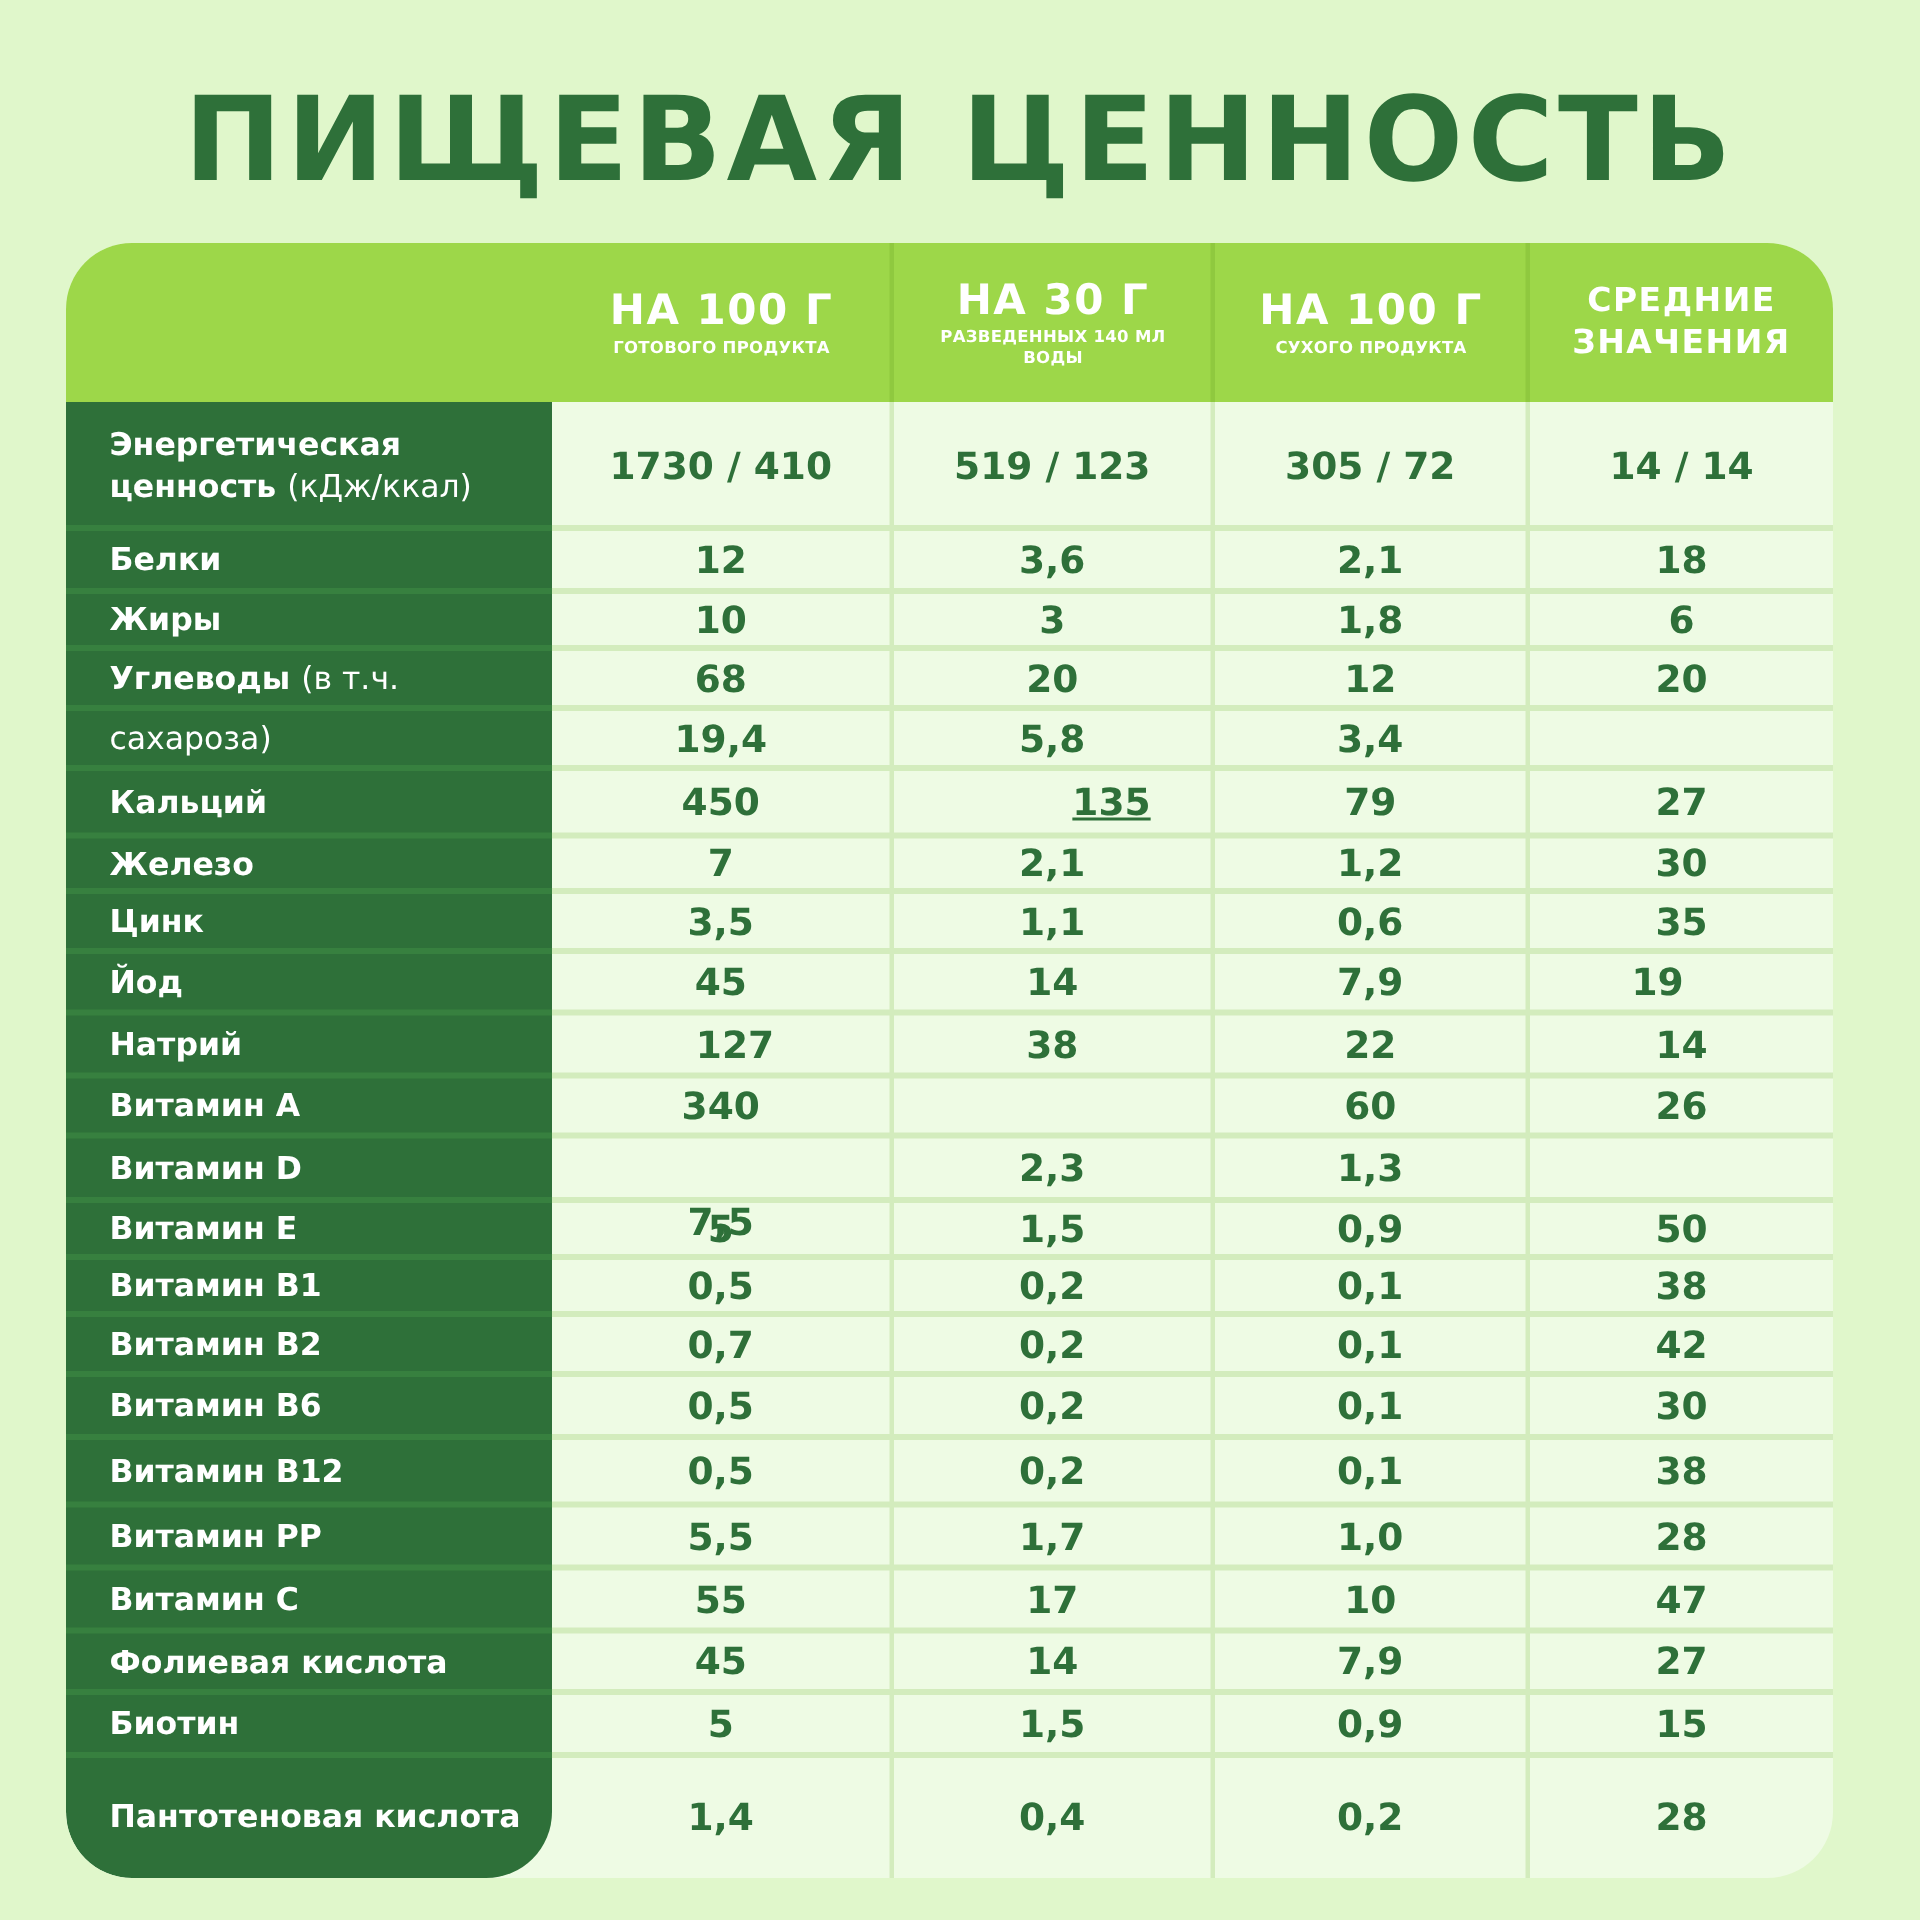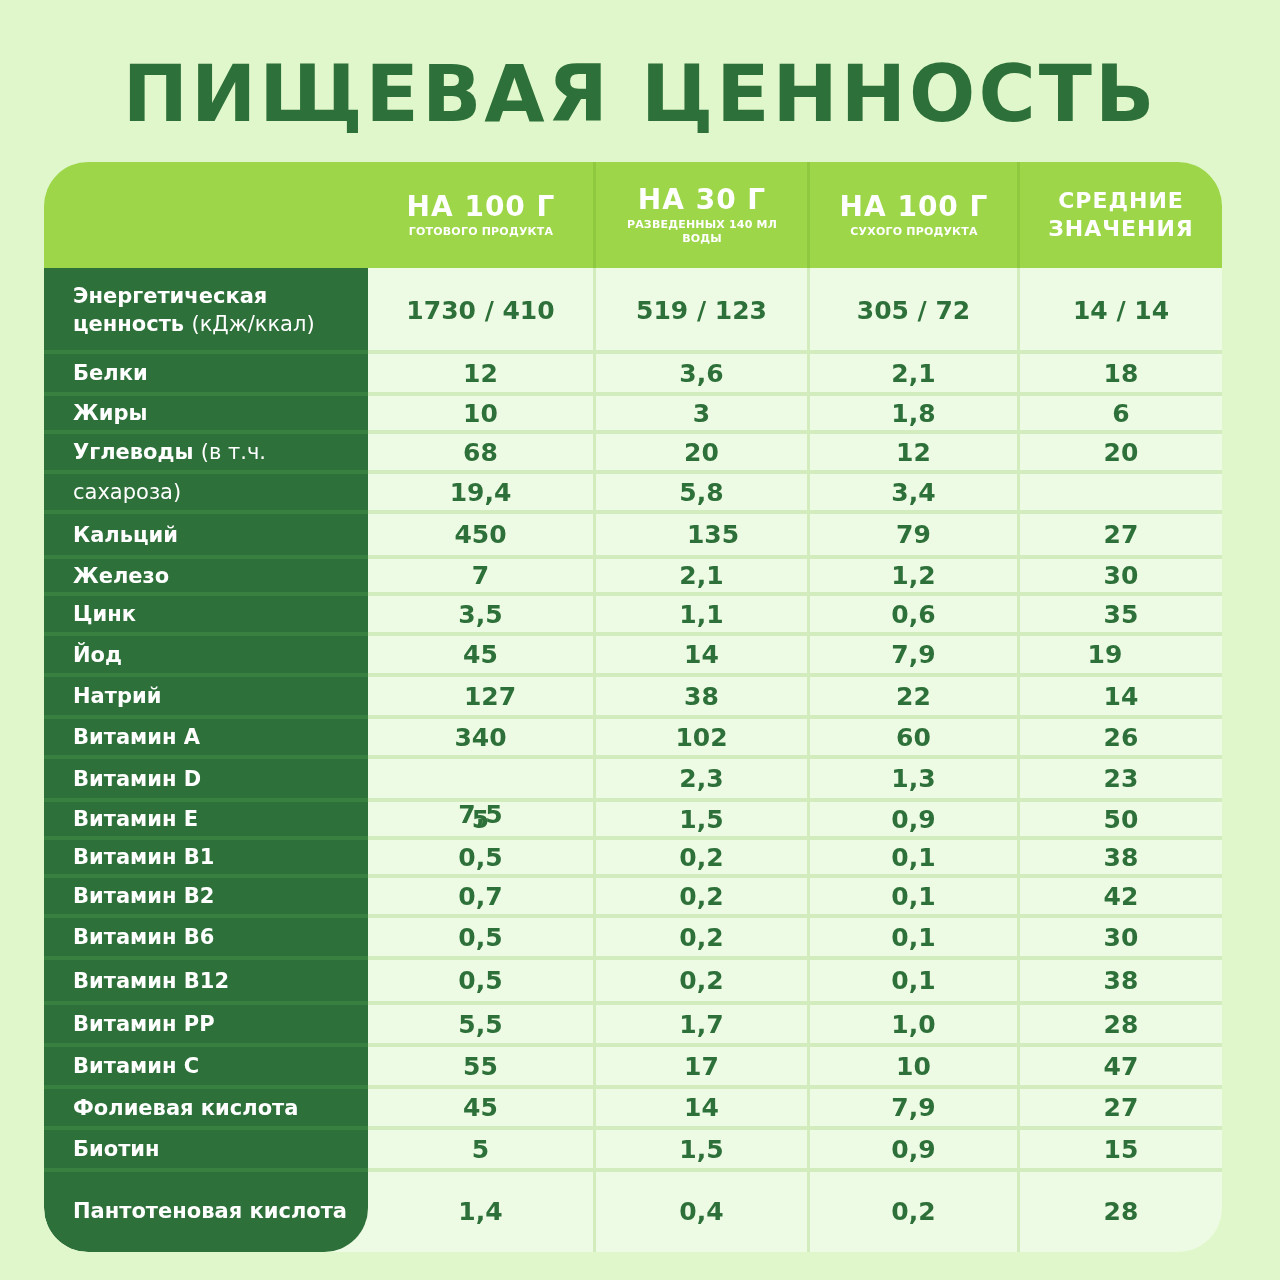--- a/index.html
+++ b/index.html
@@ -240,21 +240,21 @@
       </div>
       <div class="row-sep" style="top: 348px;">
         <div class="sep-left"></div>
         <div class="sep-right"></div>
       </div>
       <div class="row" style="top: 350px; height: 45px;">
         <div class="cell-label">
           <div><span>Кальций</span><span class="light"></span></div>
         </div>
         <div class="cell-value" style="left: 324px; width: 225px;">450</div>
-        <div class="cell-value" style="left: 548px; width: 242px;">135</div>
+        <div class="cell-value" style="left: 576px; width: 242px; text-decoration: underline;">135</div>
         <div class="cell-value" style="left: 766px; width: 207px;">79</div>
         <div class="cell-value" style="left: 976px; width: 202px;">27</div>
       </div>
       <div class="row-sep" style="top: 393px;">
         <div class="sep-left"></div>
         <div class="sep-right"></div>
       </div>
       <div class="row" style="top: 395px; height: 37px;">
         <div class="cell-label">
           <div><span>Железо</span><span class="light"></span></div>
@@ -305,36 +305,34 @@
       </div>
       <div class="row-sep" style="top: 553px;">
         <div class="sep-left"></div>
         <div class="sep-right"></div>
       </div>
       <div class="row" style="top: 555px; height: 40px;">
         <div class="cell-label">
           <div><span>Витамин A</span><span class="light"></span></div>
         </div>
         <div class="cell-value" style="left: 324px; width: 225px;">340</div>
-        <div class="cell-value" style="left: 552px; width: 211px;">102</div>
         <div class="cell-value" style="left: 766px; width: 207px;">60</div>
         <div class="cell-value" style="left: 976px; width: 202px;">26</div>
       </div>
       <div class="row-sep" style="top: 593px;">
         <div class="sep-left"></div>
         <div class="sep-right"></div>
       </div>
       <div class="row" style="top: 595px; height: 43px;">
         <div class="cell-label">
           <div><span>Витамин D</span><span class="light"></span></div>
         </div>
         <div class="cell-value" style="left: 324px; width: 225px; margin-top: 36px;">7,5</div>
         <div class="cell-value" style="left: 552px; width: 211px;">2,3</div>
         <div class="cell-value" style="left: 766px; width: 207px;">1,3</div>
-        <div class="cell-value" style="left: 976px; width: 202px;">23</div>
       </div>
       <div class="row-sep" style="top: 636px;">
         <div class="sep-left"></div>
         <div class="sep-right"></div>
       </div>
       <div class="row" style="top: 638px; height: 38px;">
         <div class="cell-label">
           <div><span>Витамин E</span><span class="light"></span></div>
         </div>
         <div class="cell-value" style="left: 324px; width: 225px;">5</div>

